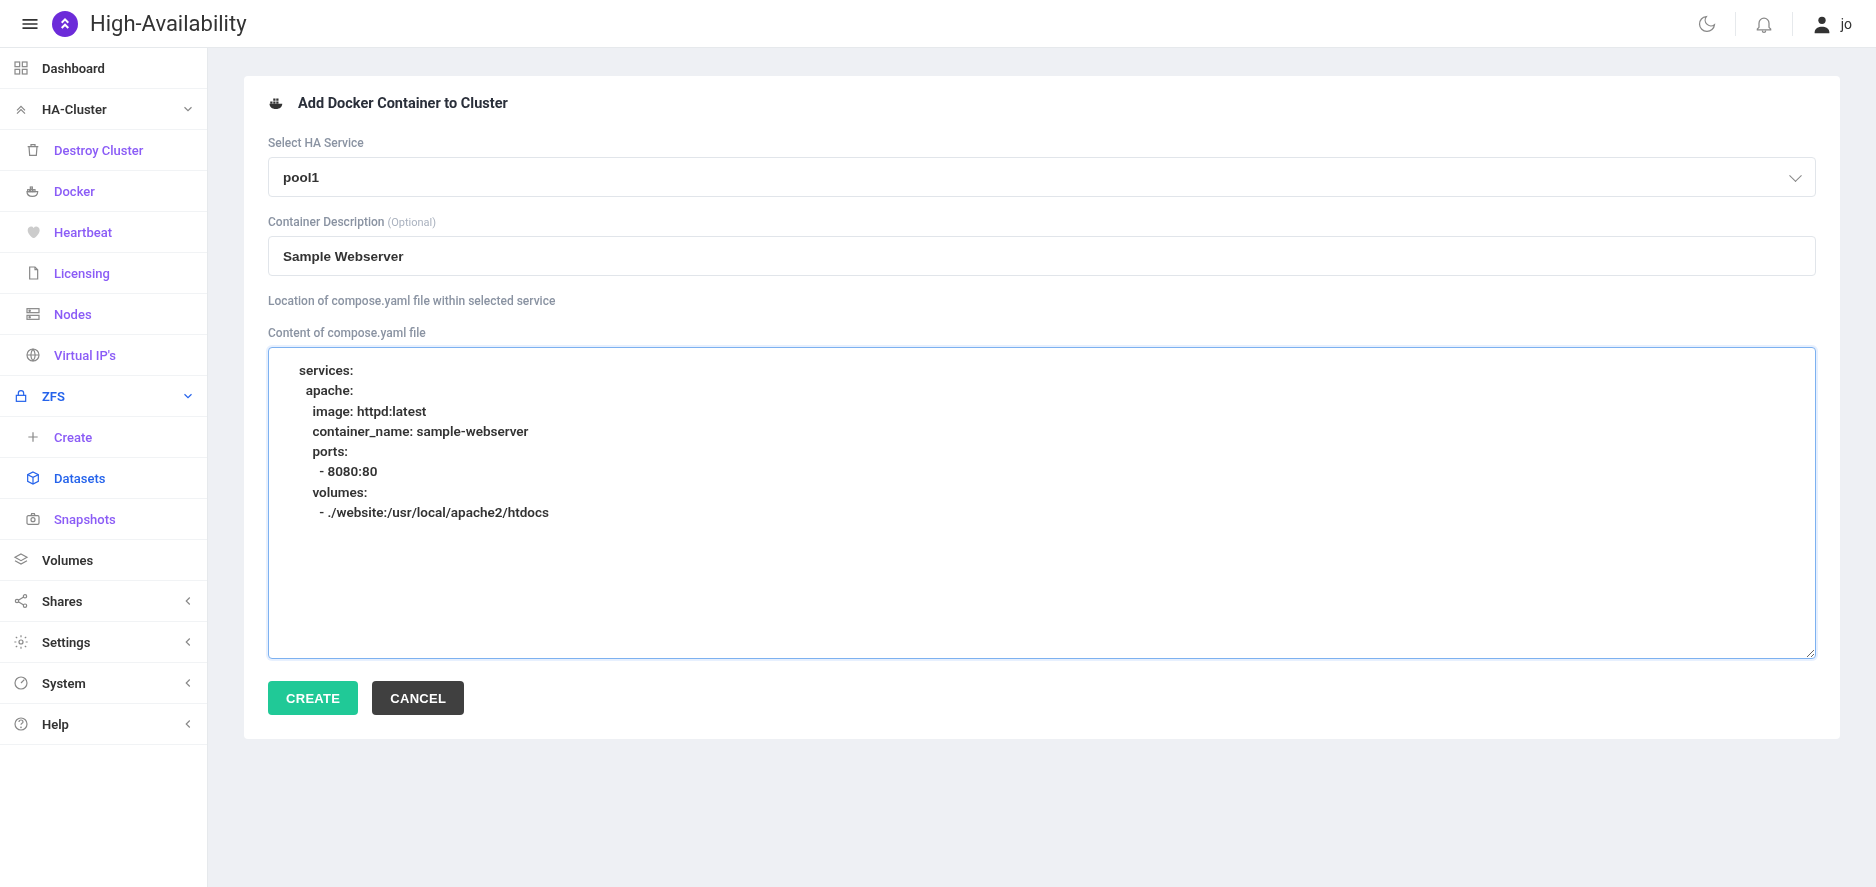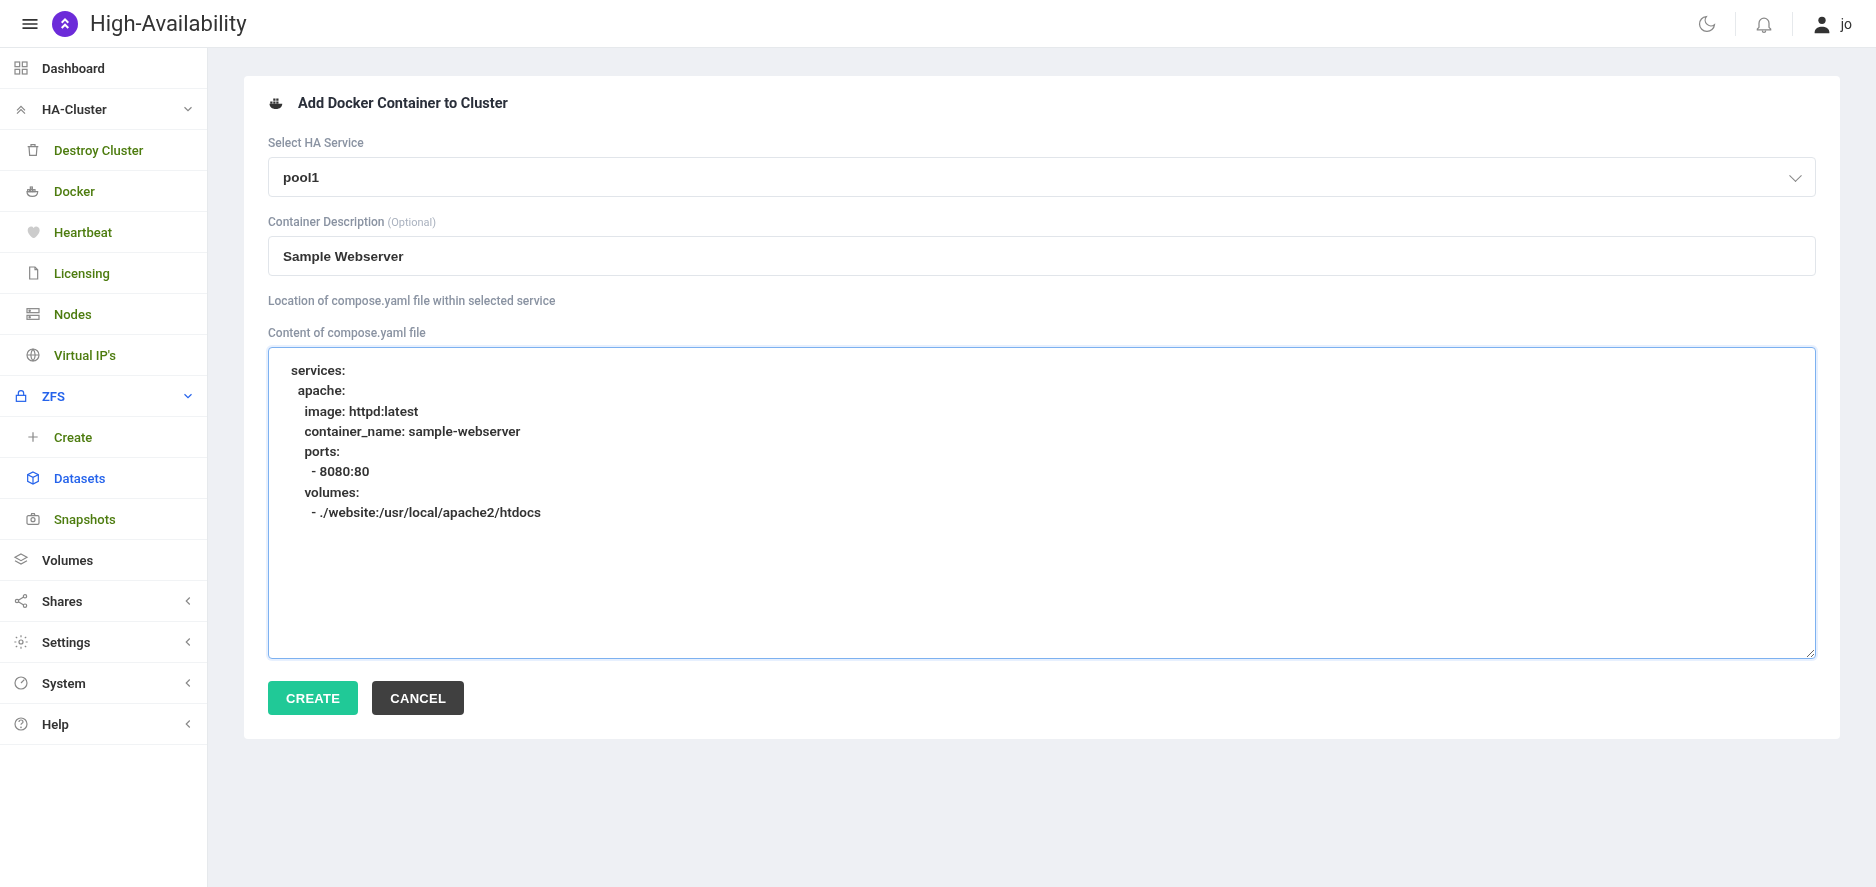--- a/index.html
+++ b/index.html
@@ -21,21 +21,21 @@
 .user-block { display: flex; align-items: center; gap: 8px; padding: 4px 8px; cursor: pointer; }
 .user-block svg { width: 22px; height: 22px; fill: #333; }
 .user-name { font-size: 14px; color: #333; }
 
 
 .layout { display: flex; height: calc(100vh - 48px); }
 
 
 .sidebar { width: 208px; border-right: 1px solid #e6e9ec; overflow-y: auto; background: #fff; }
 .side-item { display: flex; align-items: center; height: 41px; padding: 0 12px; cursor: pointer; font-size: 13px; font-weight: 600; color: #333; border-bottom: 1px solid #f1f3f5; }
-.side-item.sub { padding-left: 24px; font-weight: 500; color: #4d7c0f; }
+.side-item.sub { padding-left: 24px; font-weight: 500; color: #8b5cf6; }
 .side-item.active { color: #2563eb; }
 .side-item.active svg { stroke: #2563eb; }
 .side-icon { width: 18px; height: 18px; margin-right: 12px; display: flex; align-items: center; justify-content: center; flex-shrink: 0; }
 .side-icon svg { width: 16px; height: 16px; stroke: #888; fill: none; stroke-width: 1.8; }
 .side-label { flex: 1; }
 .side-chev { width: 14px; height: 14px; }
 .side-chev svg { width: 14px; height: 14px; stroke: #888; fill: none; stroke-width: 2; }
 
 
 .main { flex: 1; background: #eef0f4; overflow-y: auto; padding: 28px 36px; }
@@ -43,21 +43,21 @@
 .card-header { display: flex; align-items: center; gap: 12px; padding: 18px 24px; font-size: 14.5px; font-weight: 700; color: #2a2f3a; }
 .card-header svg { width: 18px; height: 18px; fill: #333; }
 .card-body { padding: 6px 24px 24px 24px; }
 
 .form-group { margin-bottom: 18px; }
 .form-label { font-size: 12px; color: #8a93a2; margin-bottom: 7px; display: block; font-weight: 500; }
 .form-label .opt { font-size: 11px; color: #aab2bf; font-weight: 400; }
 .form-control { width: 100%; height: 40px; border: 1px solid #e1e5ea; border-radius: 4px; padding: 0 14px; font-size: 13.5px; font-weight: 600; color: #333; background: #fff; outline: none; }
 .form-select { position: relative; }
 .form-select::after { content: ""; position: absolute; right: 16px; top: 50%; width: 8px; height: 8px; border-right: 1.5px solid #888; border-bottom: 1.5px solid #888; transform: translateY(-65%) rotate(45deg); pointer-events: none; }
-.form-textarea { width: 100%; min-height: 312px; border: 1px solid #7db1f0; border-radius: 4px; padding: 12px 22px; font-size: 13.5px; font-weight: 600; color: #333; background: #fff; outline: none; resize: both; font-family: inherit; line-height: 1.5; box-shadow: 0 0 0 2px rgba(59,130,246,.12); white-space: pre-wrap; }
+.form-textarea { width: 100%; min-height: 312px; border: 1px solid #7db1f0; border-radius: 4px; padding: 12px 30px; font-size: 13.5px; font-weight: 600; color: #333; background: #fff; outline: none; resize: both; font-family: inherit; line-height: 1.5; box-shadow: 0 0 0 2px rgba(59,130,246,.12); white-space: pre-wrap; }
 
 .form-actions { display: flex; gap: 14px; margin-top: 18px; }
 .btn { height: 34px; padding: 0 18px; border: none; border-radius: 4px; font-size: 13px; font-weight: 700; cursor: pointer; letter-spacing: .3px; }
 .btn-success { background: #20c997; color: #fff; }
 .btn-danger { background: #404040; color: #fff; }
 </style>
 </head>
 <body>
 
 <div class="header">

